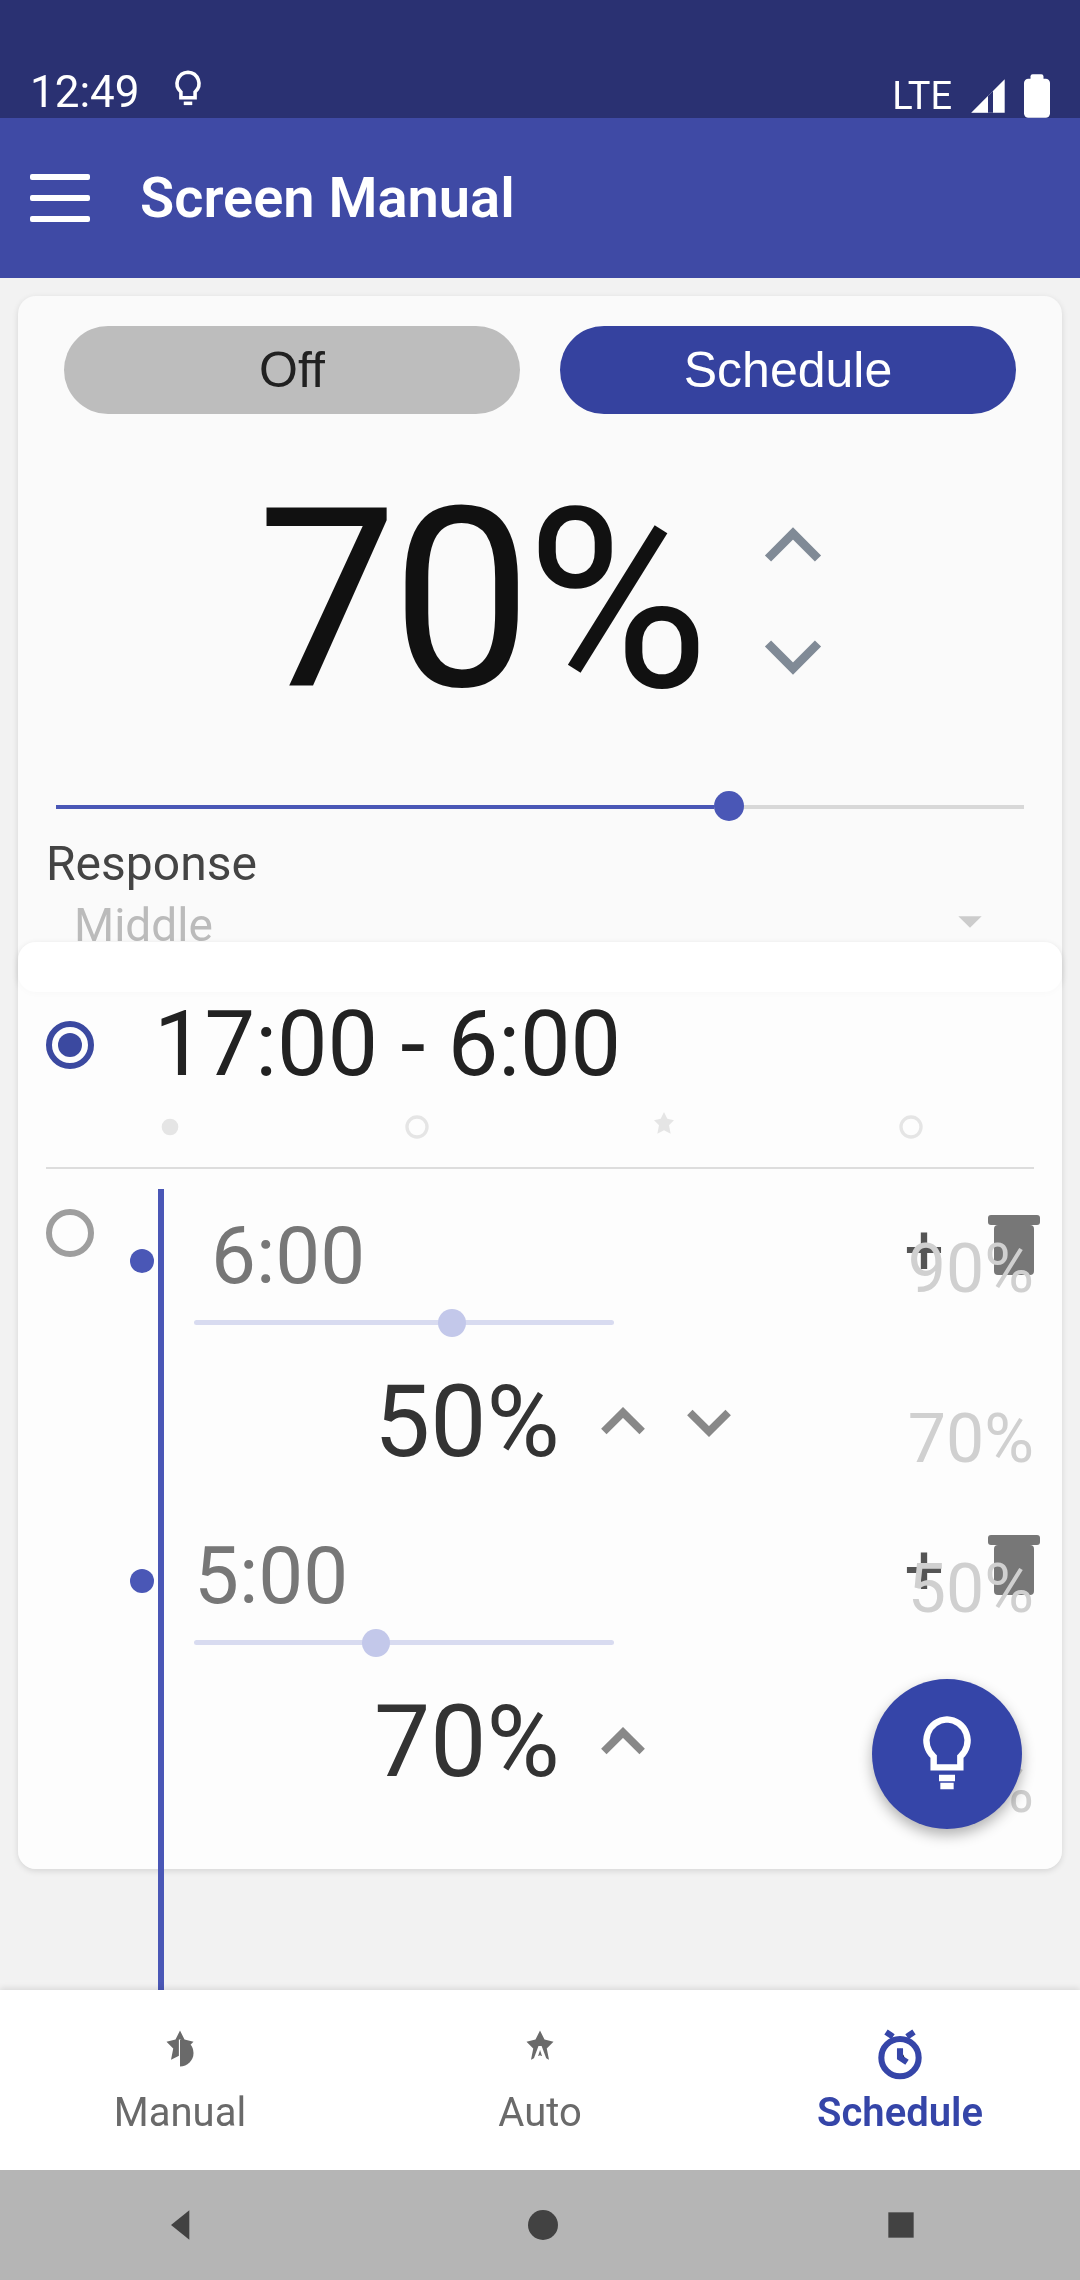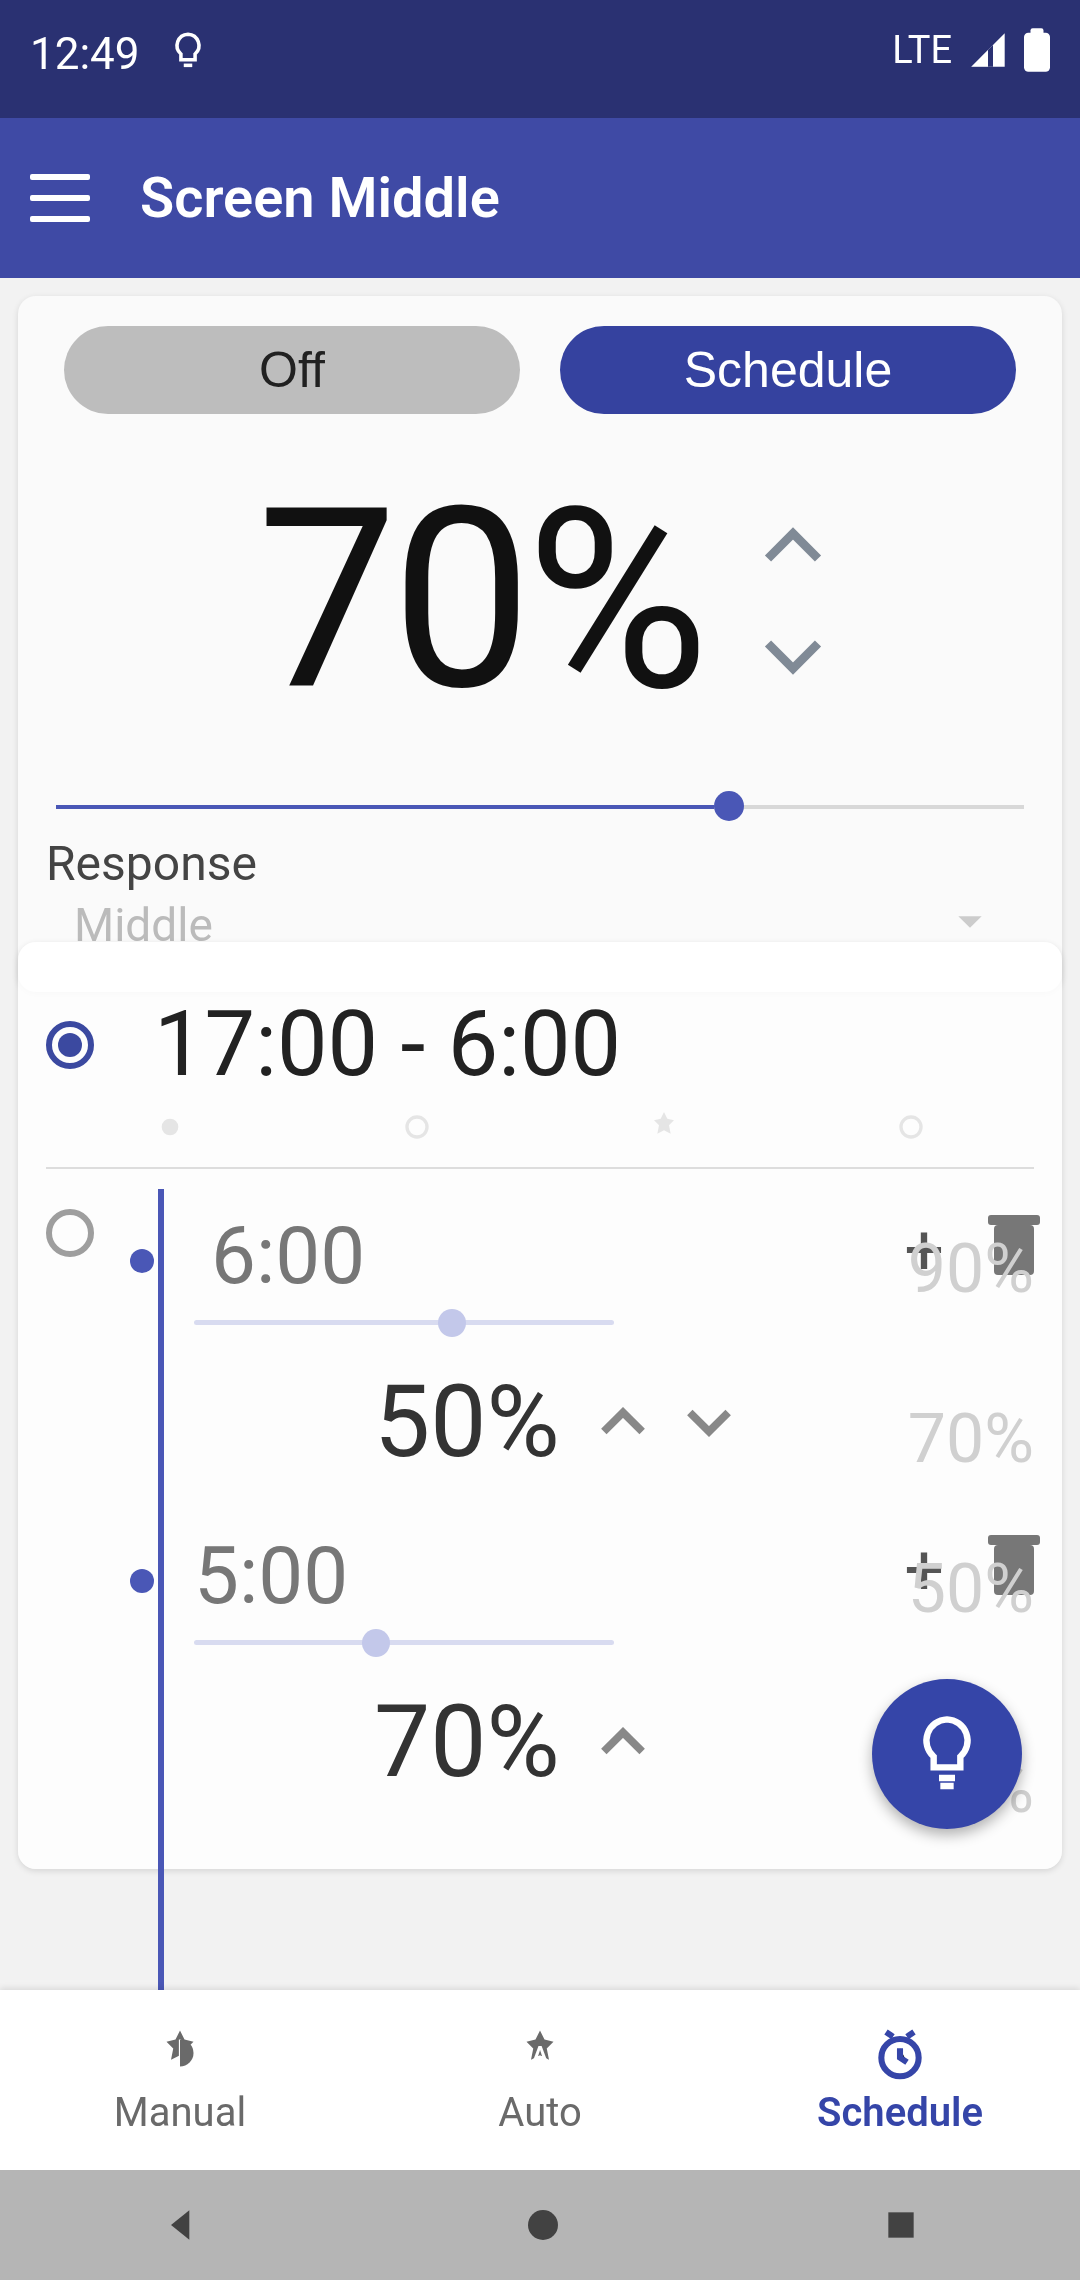--- a/index.html
+++ b/index.html
@@ -8,21 +8,21 @@
     height: 2280px;
     font-family: Roboto, Arial, sans-serif;
     background: #f2f2f2;
     overflow: hidden;
     position: relative;
   }
   .status-bar {
     height: 118px;
     background: #2a3172;
     display: flex;
-    align-items: flex-start;
+    align-items: flex-end;
     padding: 28px 30px 0 30px;
     color: #fff;
     font-size: 44px;
     justify-content: space-between;
   }
   .status-left { display:flex; align-items:center; gap:28px; }
   .status-right { display:flex; align-items:center; gap:16px; font-size:38px; }
   .bulb-icon { width:40px; height:40px; display:flex; align-items:center; justify-content:center;}
   .app-bar {
     height: 160px;
@@ -155,21 +155,21 @@
     </span>
   </div>
 </div>
 
 <div class="app-bar">
   <div class="hamburger">
     <span></span>
       <span></span>
       <span></span>
   </div>
-  <div class="app-title">Screen Middle</div>
+  <div class="app-title">Screen Manual</div>
 </div>
 
 <div class="content">
 
   <div class="card">
     <div class="toggle-row">
       <button class="toggle-btn toggle-off">Off</button>
       <button class="toggle-btn toggle-on">Schedule</button>
     </div>
 

